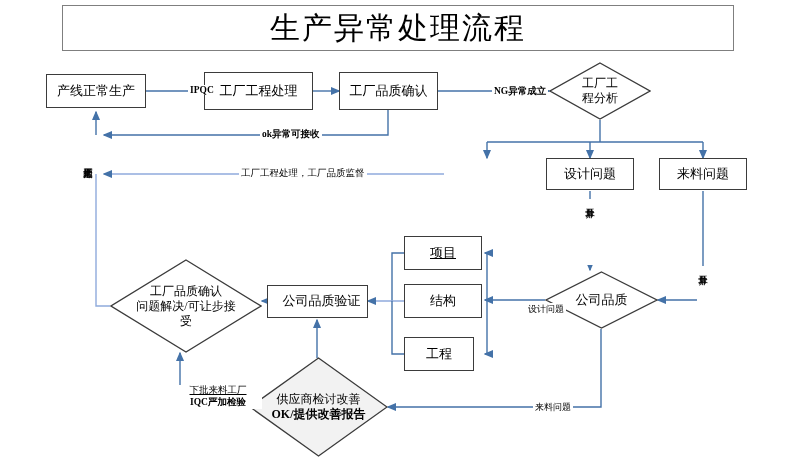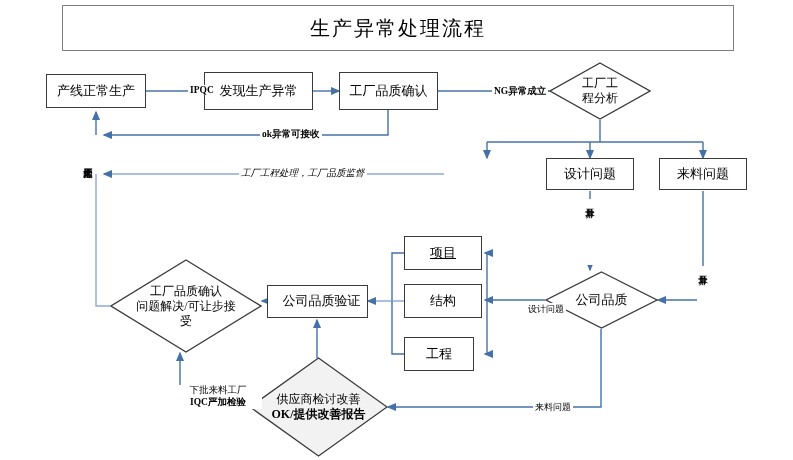--- a/index.html
+++ b/index.html
@@ -10,21 +10,21 @@
   }
   #canvas{position:relative;width:793px;height:460px;background:#fff;}
   svg#edges{position:absolute;left:0;top:0;width:793px;height:460px;}
 
   
   .node{position:absolute;box-sizing:border-box;display:flex;
         align-items:center;justify-content:center;text-align:center;
         color:#000;line-height:1.15;}
   .box{border:1.5px solid #3b3b3b;background:#ffffff;font-size:13px;}
   .title-box{border:1.5px solid #7f7f7f;background:#ffffff;
-             font-size:20px;letter-spacing:2px;}
+             font-size:30px;letter-spacing:2px;}
 
   
   .diamond{position:absolute;box-sizing:border-box;display:flex;
            align-items:center;justify-content:center;text-align:center;
            font-size:12px;line-height:1.25;color:#000;}
   .diamond .dshape{position:absolute;left:0;top:0;width:100%;height:100%;}
   .diamond .dtext{position:relative;z-index:2;padding:0 6px;}
 
   
   .elabel{position:absolute;font-size:9.5px;color:#000;white-space:nowrap;
@@ -97,21 +97,21 @@
 
   <div class="node title-box" style="left:62px;top:5px;width:672px;height:46px;">
     <span>生产异常处理流程</span>
   </div>
 
   <div class="node box" style="left:46px;top:74px;width:100px;height:34px;align-items:center;">
     <span>产线正常生产</span>
   </div>
 
   <div class="node box" style="left:204px;top:72px;width:109px;height:38px;">
-    <span>发现生产异常</span>
+    <span>工厂工程处理</span>
   </div>
 
   <div class="node box" style="left:339px;top:72px;width:99px;height:38px;">
     <span>工厂品质确认</span>
   </div>
 
   <div class="diamond" style="left:549px;top:62px;width:102px;height:58px;">
     <svg class="dshape" viewBox="0 0 102 58" preserveAspectRatio="none">
       <polygon points="51,1 101,29 51,57 1,29" fill="#ffffff" stroke="#3b3b3b" stroke-width="1.4"></polygon>
     </svg>
@@ -175,21 +175,21 @@
   </div>
 
   <div class="elabel" style="left:461px;top:85px;">
     <span>NG异常成立</span>
   </div>
 
   <div class="elabel" style="left:229px;top:128px;">
     <span>ok异常可接收</span>
   </div>
 
-  <div class="elabel plain" style="left:208px;top:167px;font-style:italic;">
+  <div class="elabel plain" style="left:208px;top:167px;">
     <span>工厂工程处理，工厂品质监督</span>
   </div>
 
   <div class="vlabel" style="left:82px;top:159px;height:110px;">
     <span>通知工厂正常生产</span>
   </div>
 
   <div class="vlabel" style="left:584px;top:199px;height:62px;">
     <span>开异常单</span>
   </div>
@@ -200,17 +200,17 @@
 
   <div class="elabel plain" style="left:495px;top:303px;font-size:9px;">
     <span>设计问题</span>
   </div>
 
   <div class="elabel plain" style="left:502px;top:401px;font-size:9px;">
     <span>来料问题</span>
   </div>
 
   <div class="mlabel" style="left:174px;top:385px;width:88px;">
-    <div style="font-weight:normal;">下批来料工厂</div>
+    <div style="font-weight:normal;text-decoration:underline;">下批来料工厂</div>
     <div>IQC严加检验</div>
   </div>
 
 </div>
 
 </body></html>

